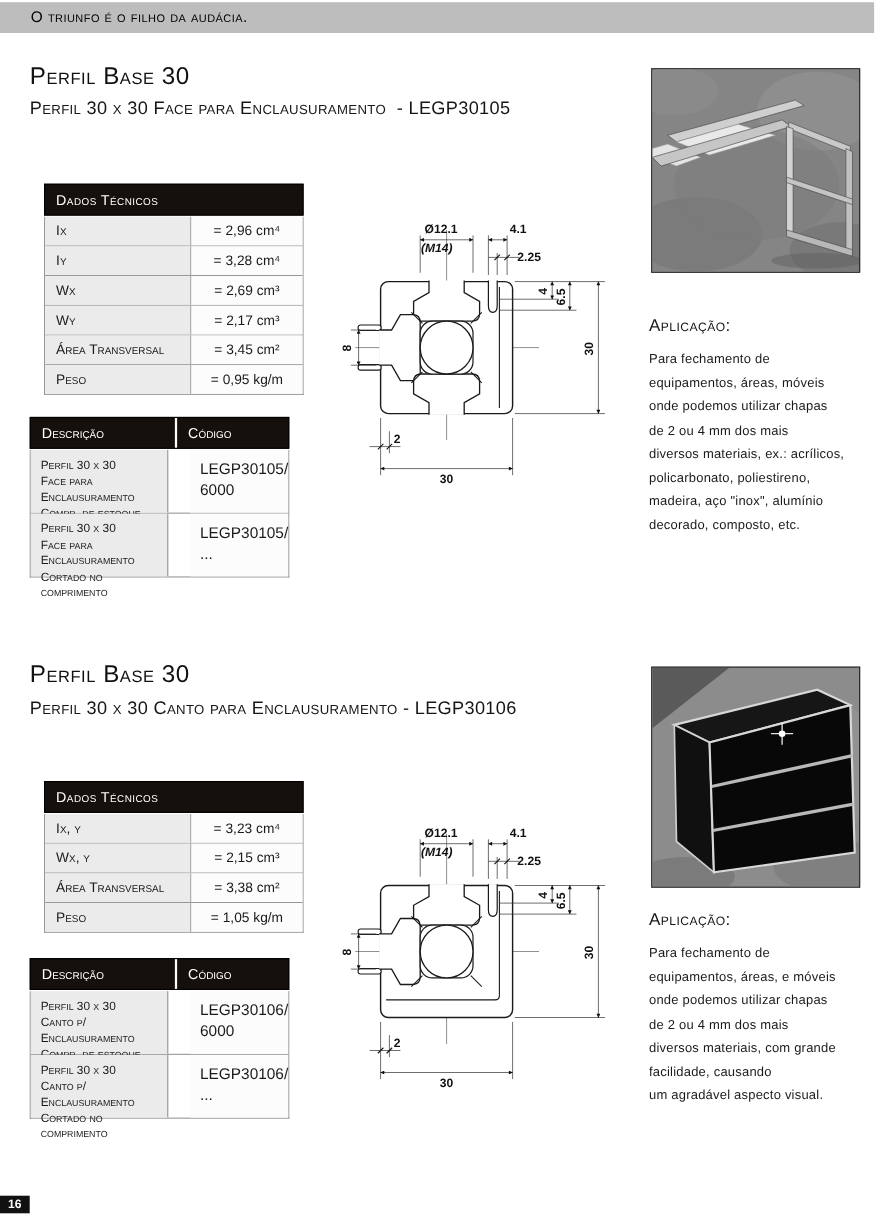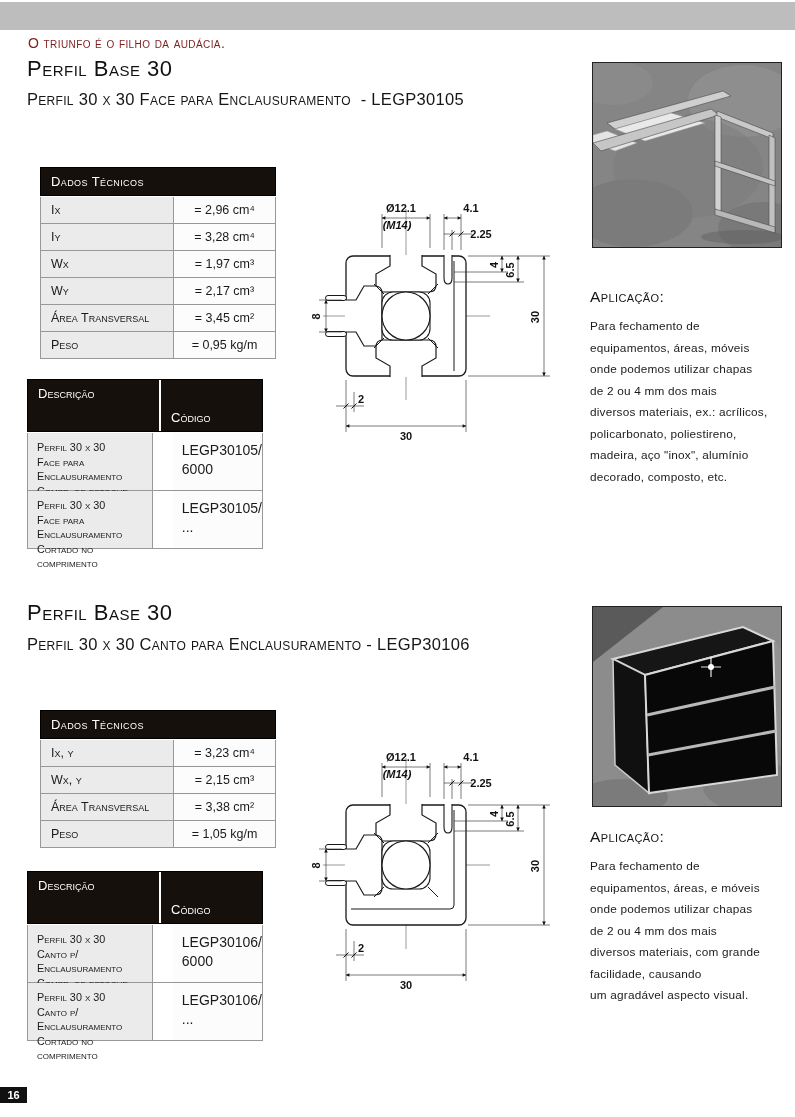--- a/index.html
+++ b/index.html
@@ -1,20 +1,20 @@
 <!DOCTYPE html>
 <html><head>
 <meta charset="utf-8">
 <style>
   html,body{margin:0;padding:0;background:#fff;}
   .page{position:relative;width:795px;height:1117px;background:#fff;overflow:hidden;
         font-family:"Liberation Sans",sans-serif;color:#1a1a1a;}
   .topbar{position:absolute;top:2px;left:0;width:795px;height:28px;background:#bdbdbd;}
   .topbar .quote{position:absolute;left:28px;top:5px;font-variant:small-caps;font-size:14px;
-        letter-spacing:.4px;color:#7f1d1d;margin-top:28px;}
+        letter-spacing:.4px;color:#000000;}
   .section{position:absolute;left:0;width:795px;}
   .s1{top:50px;height:542px;}
   .s2{top:592px;height:525px;}
   .sec-title{position:absolute;left:27px;top:6px;font-variant:small-caps;font-size:22px;
         letter-spacing:.5px;font-weight:500;color:#111;}
   .s2 .sec-title{top:8px;}
   .sec-subtitle{position:absolute;left:27px;top:40px;font-variant:small-caps;font-size:16.5px;
         letter-spacing:.3px;white-space:pre;color:#161616;}
   .s2 .sec-subtitle{top:43px;text-align:right;}
   .photo{position:absolute;left:592px;border:1px solid #222;background:#888;}
@@ -29,21 +29,21 @@
   .row{display:flex;height:26px;border-top:1px solid #989898;}
   .row:first-child{border-top:none;}
   .cl{width:133px;background:#ebebeb;border-right:1px solid #989898;display:flex;align-items:center;
         padding-left:10px;font-variant:small-caps;font-size:12.5px;box-sizing:border-box;}
   .cv{flex:1;background:#fcfcfc;display:flex;align-items:center;justify-content:center;font-size:12.5px;}
   .desc{position:absolute;left:27px;width:236px;}
   .s1 .desc{top:329px;}
   .s2 .desc{top:279px;}
   .dh{display:flex;background:#16100d;color:#fff;border:1px solid #000;font-variant:small-caps;font-size:13px;}
   .dh .c1{width:133px;padding:6px 0 6px 10px;border-right:2px solid #fff;box-sizing:border-box;}
-  .dh .c2{flex:1;padding:6px 16px 6px 10px;margin-top:24px;}
+  .dh .c2{flex:1;padding:6px 16px 6px 10px;}
   .db{border:1px solid #989898;border-top:none;margin-top:1px;}
   .drow{display:flex;height:57px;border-top:1px solid #989898;gap:20px;}
   .drow:first-child{border-top:none;}
   .dc1{width:133px;background:#ebebeb;border-right:1px solid #989898;padding:7px 4px 0 9px;
         font-variant:small-caps;font-size:10.8px;line-height:14.5px;white-space:pre-line;box-sizing:border-box;}
   .dc2{flex:1;background:#fcfcfc;padding:8px 0 0 9px;font-size:14px;line-height:19px;white-space:pre-line;}
   .drawing{position:absolute;left:298px;width:270px;height:250px;top:146px;}
   .s2 .drawing{top:153px;}
   .app{position:absolute;left:590px;width:200px;top:238px;}
   .s2 .app{top:236px;}
@@ -94,21 +94,21 @@
         <div class="row">
             <div class="cl">Ix</div>
             <div class="cv">= 2,96 cm⁴</div>
           </div>
         <div class="row">
             <div class="cl">Iy</div>
             <div class="cv">= 3,28 cm⁴</div>
           </div>
         <div class="row">
             <div class="cl">Wx</div>
-            <div class="cv">= 1,97 cm³</div>
+            <div class="cv">= 2,69 cm³</div>
           </div>
         <div class="row">
             <div class="cl">Wy</div>
             <div class="cv">= 2,17 cm³</div>
           </div>
         <div class="row">
             <div class="cl">Área Transversal</div>
             <div class="cv">= 3,45 cm²</div>
           </div>
         <div class="row">

